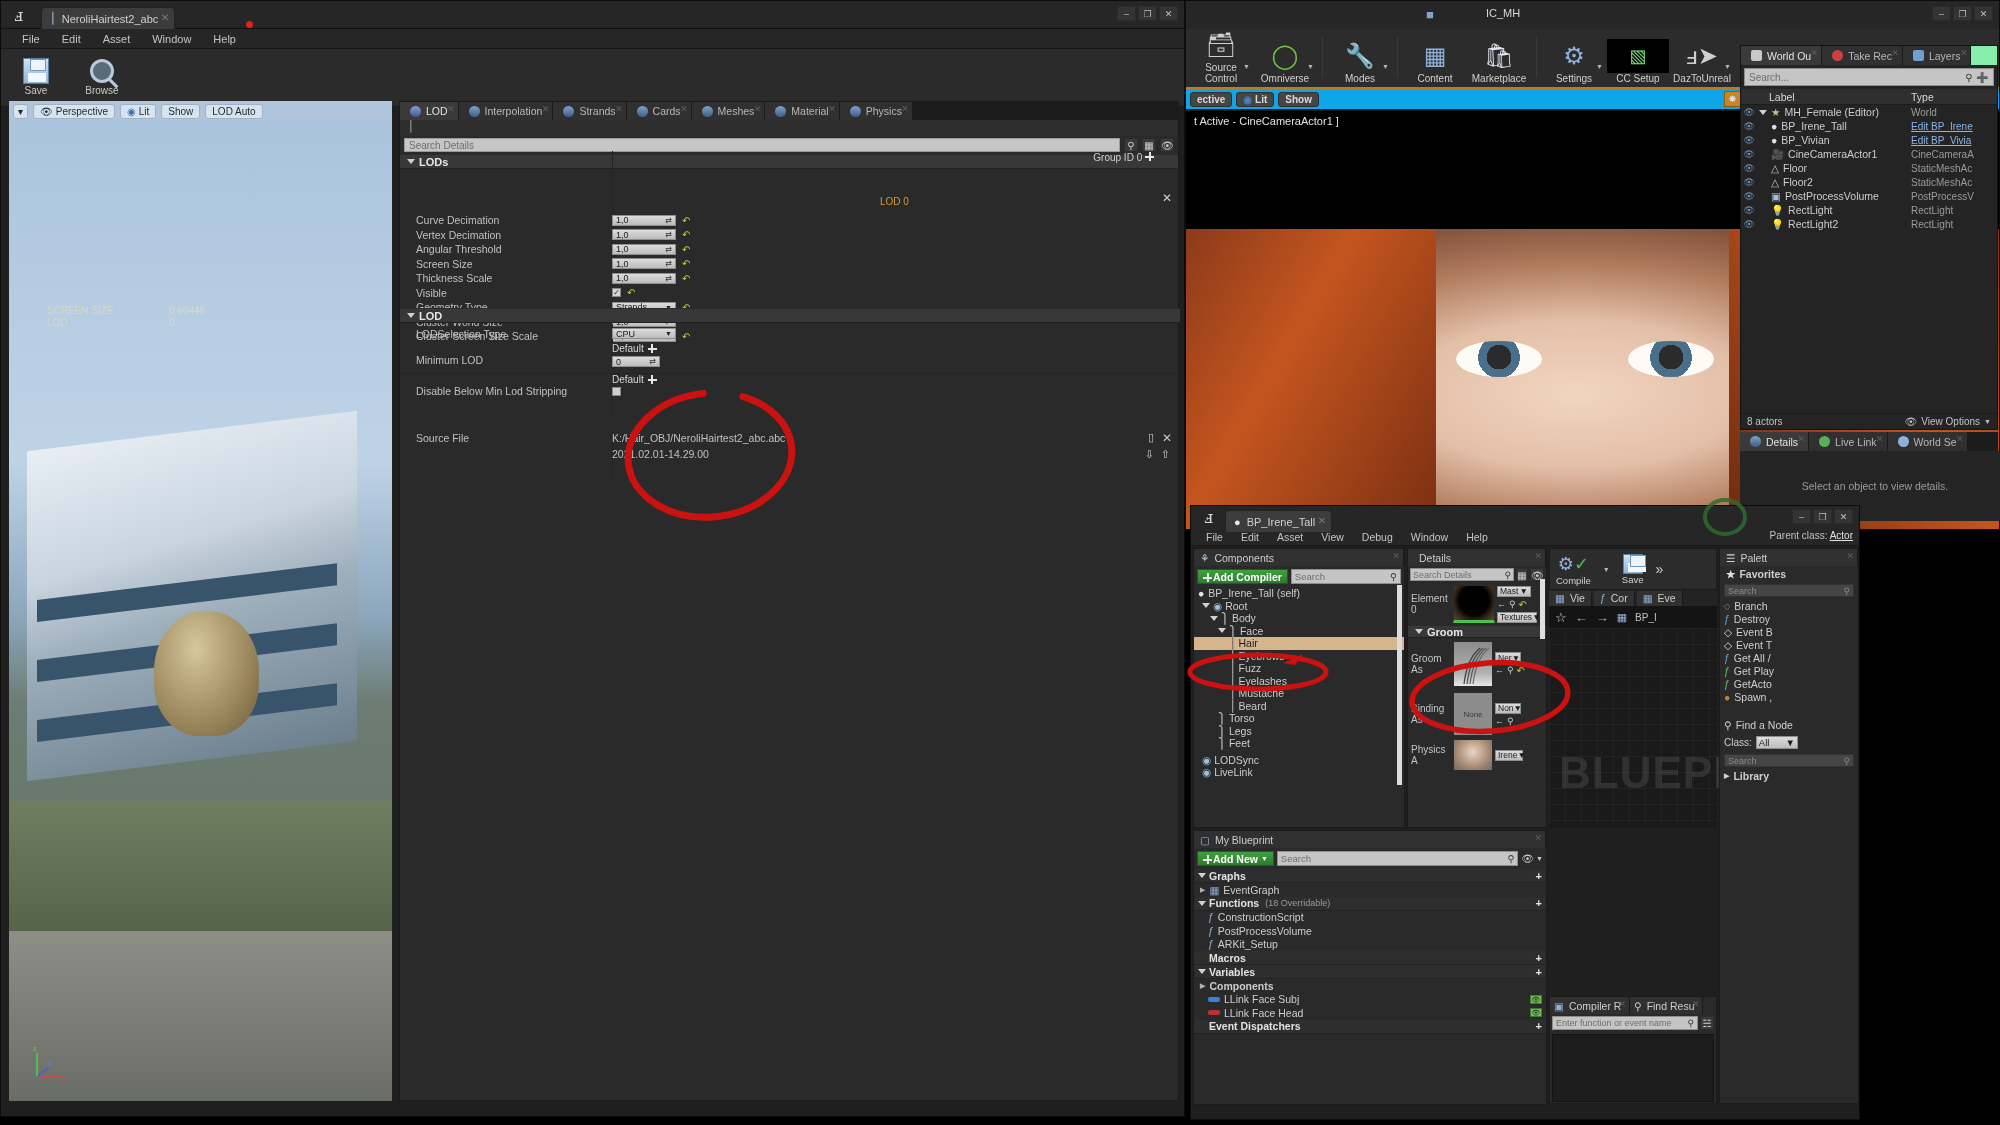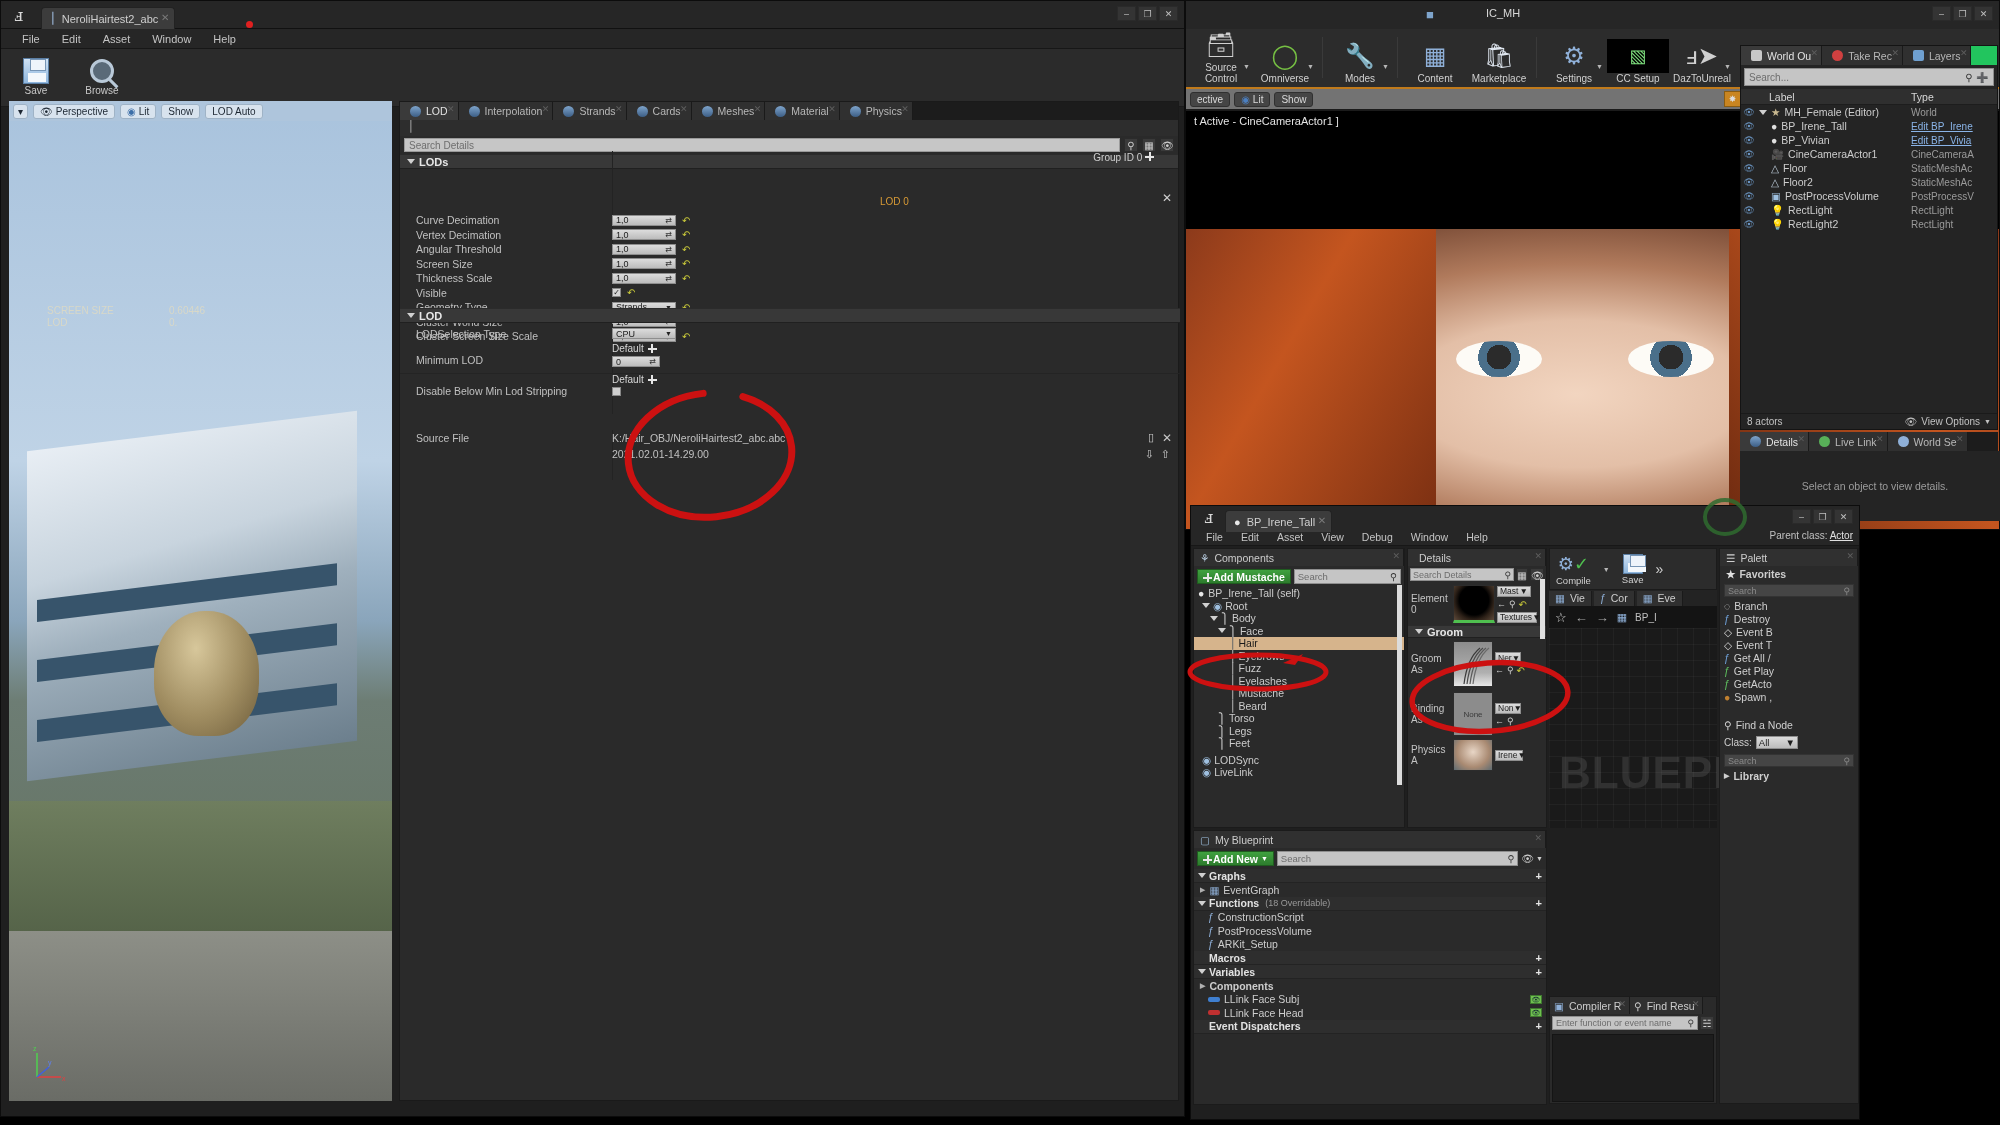--- a/index.html
+++ b/index.html
@@ -90,38 +90,38 @@
   .vline{ position:absolute; left:212px; top:0; bottom:0; width:1px; background:#232323; }
 
   
   #ue-main{ left:1185px; top:0; width:815px; height:530px; background:#1b1b1b; border:1px solid #0c0c0c; }
   .ue-top{ height:28px; background:#262626; position:relative; }
   .ue-tools{ height:60px; background:#2c2c2c; display:flex; align-items:flex-end; padding:2px 4px 3px 4px; gap:2px; border-bottom:2px solid #c07a1b; }
   .ue-tool{ width:62px; text-align:center; color:#d0d0d0; font-size:10px; position:relative; }
   .ue-tool .ig{ display:block; height:34px; line-height:34px; font-size:24px; }
   .ue-tool .dd{ position:absolute; right:2px; bottom:14px; font-size:7px; color:#b6b6b6; }
   .sep{ width:1px; align-self:stretch; background:#3a3a3a; margin:6px 4px; }
-  .vpbar2{ height:20px; background:#737373; display:flex; align-items:center; gap:4px; padding-left:4px; position:relative; }
+  .vpbar2{ height:20px; background:#0ea5e9; display:flex; align-items:center; gap:4px; padding-left:4px; position:relative;font-weight:bold; }
   .vpb2{ height:15px; background:#454545; border:1px solid #303030; border-radius:3px; font-size:10px; color:#dadada; display:flex; align-items:center; padding:0 6px; gap:3px; }
   .tgrp{ position:absolute; right:4px; display:flex; gap:2px; align-items:center; }
   .tg{ width:17px; height:16px; background:#4a4a4a; border:1px solid #333; color:#ddd; font-size:9px; text-align:center; line-height:15px; }
   .tg.on{ background:#c98521; border-color:#8a5c12; }
   .tg.wide{ width:24px; }
   #ue-vp{ position:absolute; left:0; top:110px; width:813px; height:418px; background:#000; overflow:hidden; }
   .vp-label{ position:absolute; left:8px; top:4px; color:#e3e3e3; font-size:11px; }
   .face-img{ position:absolute; left:0; top:118px; width:813px; height:300px; overflow:hidden;
              background:radial-gradient(ellipse 60% 70% at 48% 55%, #f2d5c0 0%, #e3bfa7 35%, #b07a5c 62%, #5d3322 100%); }
   .hair-l{ position:absolute; left:0; top:0; width:250px; height:300px; background:linear-gradient(120deg,#8c3a1b,#c4551f 40%,#7a2f12); }
   .hair-r{ position:absolute; right:0; top:0; width:270px; height:300px; background:linear-gradient(240deg,#8c3a1b,#c4551f 40%,#6d2a10); }
   .eye{ position:absolute; width:86px; height:36px; border-radius:50%; background:radial-gradient(circle at 50% 45%, #2b2b2b 0 26%, #4a6f8a 26% 44%, #fdfbf6 44% 100%); }
   .vp-stat{ position:absolute; left:230px; bottom:12px; color:#d9d9c6; font-size:10px; }
 
   
   #outliner{ left:1740px; top:45px; width:258px; height:385px; background:#242424; border:1px solid #141414; }
-  .ol-tabs{ height:19px; background:#22c55e; display:flex; }
+  .ol-tabs{ height:19px; background:#86efac; display:flex; }
   .ol-search{ height:18px; margin:3px; background:#c5c5c5; border:1px solid #8e8e8e; display:flex; align-items:center; padding:0 4px; color:#6d6d6d; font-size:10px; justify-content:space-between;}
   .ol-hdr{ height:16px; background:#2f2f2f; display:flex; align-items:center; font-size:10.5px; color:#d6d6d6; border-bottom:1px solid #1d1d1d; }
   .ol-row{ height:14px; display:flex; align-items:center; font-size:10.5px; color:#cdcdcd; }
   .eye-ic{ width:16px; text-align:center; color:#6f9ccc; font-size:9px; }
   .ol-lbl{ flex:1; display:flex; align-items:center; gap:4px; }
   .ol-type{ width:86px; color:#9a9a9a; font-size:10px; }
   .ol-type.link{ color:#8ab4e8; text-decoration:underline; }
   .ol-foot{ position:absolute; left:0; bottom:0; width:100%; height:16px; background:#242424; display:flex; align-items:center; justify-content:space-between; padding:0 6px; font-size:10px; color:#c2c2c2; border-top:1px solid #1a1a1a; }
   #detail-tabs{ left:1740px; top:432px; width:258px; height:19px; background:#1c1c1c; display:flex; }
   #detail-empty{ left:1740px; top:451px; width:270px; height:70px; background:#242424; color:#9c9c9c; font-size:10.5px; display:flex; align-items:center; justify-content:center; }
@@ -706,21 +706,21 @@
 
   <div class="abs" style="left:2px; top:42px; width:212px; height:280px; background:#2a2a2a; border:1px solid #1b1b1b;">
     <div class="paneltab">
       <span style="color:#bcd0e4;">⚘</span>
       <span>Components</span>
         <span class="x">✕</span>
     </div>
     <div style="display:flex; gap:3px; padding:3px;">
       <div class="greenbtn">
           <span class="plusg" style="width:7px;height:7px;"></span>
-          <span>Add Mustache</span>
+          <span>Add Compiler</span>
         </div>
       <div style="flex:1; height:15px; background:#c5c5c5; border:1px solid #8e8e8e; display:flex; align-items:center; justify-content:space-between; padding:0 3px; color:#6d6d6d; font-size:9.5px;">
         <span>Search</span>
           <span style="color:#333;">⚲</span>
       </div>
     </div>
     <div class="comprow">
         <span style="color:#e8e8e8; padding-right:4px;">●</span>
         <span>BP_Irene_Tall (self)</span>
       </div>

